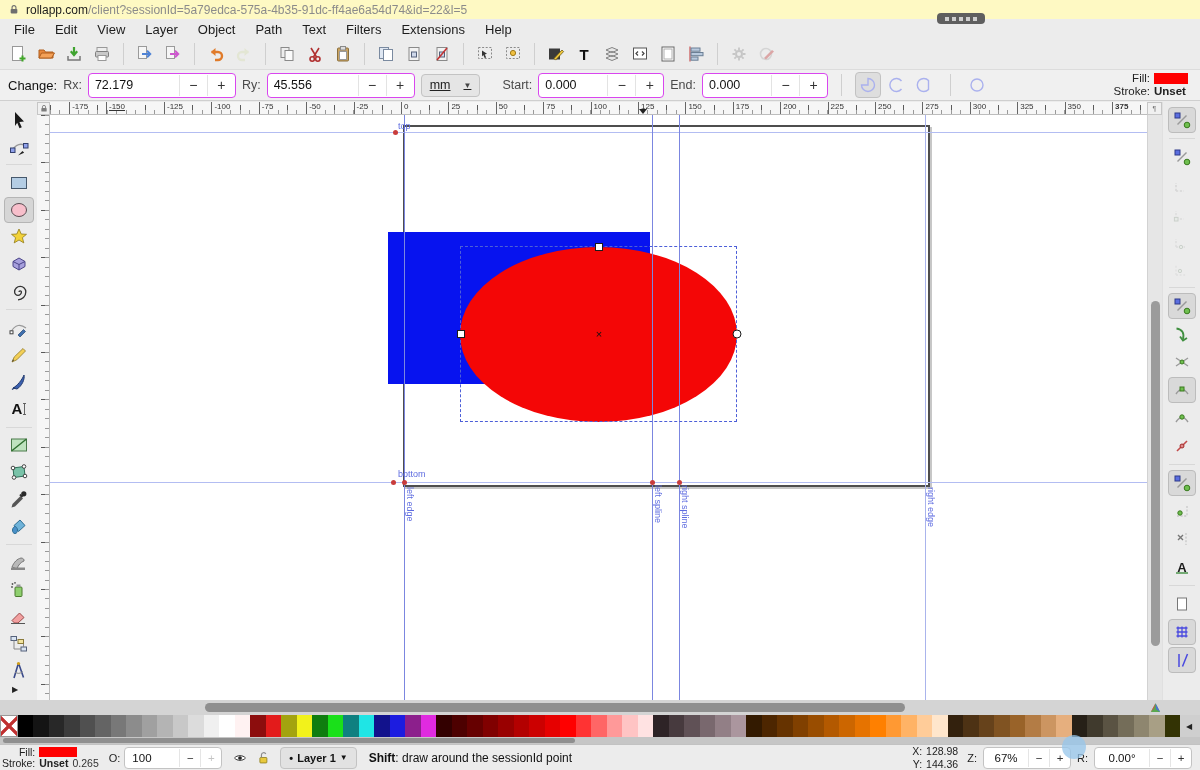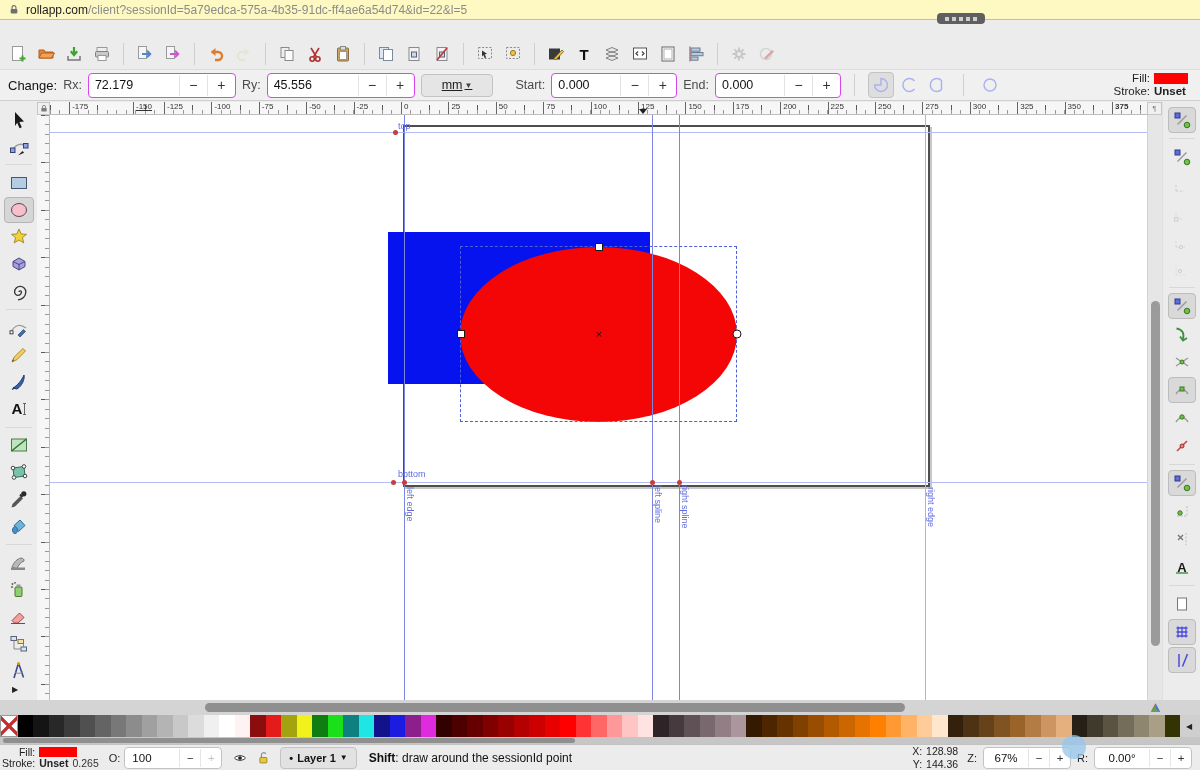--- a/index.html
+++ b/index.html
@@ -21,21 +21,21 @@
   .cbtn.disabled{opacity:.45;}
   .vsep{width:1px;height:22px;background:#cfcfcf;margin:0 7px;}
   
   #tool-options{position:absolute;left:0;top:70px;width:1200px;height:31px;background:#f0f0f0;border-bottom:1px solid #cfcfcf;display:flex;align-items:center;padding-left:8px;box-sizing:border-box;gap:6px;}
   #tool-options .bold-label{font-size:13px;font-weight:normal;color:#111;}
   #tool-options .lbl{font-size:12.5px;color:#4a4a4a;}
   .spin{display:flex;align-items:center;background:#fff;border:1px solid #d946ef;border-radius:4px;height:23px;overflow:hidden;}
   .spin input{border:none;outline:none;font-size:12.5px;color:#111;padding:0 6px;width:78px;font-family:"Liberation Sans",sans-serif;background:transparent;}
   .spin input.narrow{width:56px;}
   .spin .sbtn{width:27px;text-align:center;font-size:14px;color:#333;border-left:1px solid #e3e3e3;line-height:21px;}
-  .dd{background:#e5e5e5;border:1px solid #c3c3c3;border-radius:4px;height:21px;display:flex;align-items:center;padding:0 20px;font-size:12.5px;color:#222;gap:2px;text-decoration:underline;}
+  .dd{background:#e5e5e5;border:1px solid #c3c3c3;border-radius:4px;height:21px;display:flex;align-items:center;padding:0 8px;font-size:12.5px;color:#222;gap:13px;text-decoration:underline;}
   .dd .car{font-size:8px;color:#444;}
   .arcbtn{width:26px;height:26px;border-radius:4px;display:flex;align-items:center;justify-content:center;}
   .arcbtn.pressed{background:#dedede;border:1px solid #c2c2c2;box-sizing:border-box;}
   #to-indicator{margin-left:auto;margin-right:10px;font-size:11.5px;color:#222;line-height:13px;}
   #to-indicator table{border-collapse:collapse;}
   #to-indicator td{padding:0 2px;text-align:right;}
   #to-fill-swatch{display:inline-block;width:34px;height:11px;background:#ff0000;vertical-align:middle;}
   
   #workspace{position:absolute;left:0;top:101px;width:1200px;height:599px;background:#ececec;}
   #toolbox{position:absolute;left:0;top:1px;width:37px;height:598px;background:#ececec;display:flex;flex-direction:column;align-items:center;padding-top:4px;box-sizing:border-box;}
@@ -126,20 +126,32 @@
       <span class="rest">/client?sessionId=5a79edca-575a-4b35-91dc-ff4ae6a54d74&amp;id=22&amp;l=5</span>
   </div>
   <div id="window-pill">
       <i></i>
       <i></i>
       <i></i>
       <i></i>
       <i></i>
     </div>
 
+  <div id="menu-bar">
+      <div class="menu-item">File</div>
+      <div class="menu-item">Edit</div>
+      <div class="menu-item">View</div>
+      <div class="menu-item">Layer</div>
+      <div class="menu-item">Object</div>
+      <div class="menu-item">Path</div>
+      <div class="menu-item">Text</div>
+      <div class="menu-item">Filters</div>
+      <div class="menu-item">Extensions</div>
+      <div class="menu-item">Help</div>
+    </div>
 
   <div id="command-bar">
       <div class="cbtn">
         <span>
           <svg width="18" height="18" viewBox="0 0 18 18">
             <rect x="3.5" y="1.5" width="10" height="14" fill="#fff" stroke="#999"></rect>
             <path d="M10.5 13.5h6M13.5 10.5v6" stroke="#41a629" stroke-width="2"></path>
           </svg>
         </span>
       </div>
@@ -601,21 +613,21 @@
     <div id="ruler-corner">
       <svg width="8" height="9" viewBox="0 0 18 18">
           <rect x="3" y="8" width="12" height="8" rx="1.5" fill="#7d7d7d"></rect>
           <path d="M5.5 8V5.5a3.5 3.5 0 0 1 7 0V8" fill="none" stroke="#7d7d7d" stroke-width="2"></path>
         </svg>
     </div>
 
     <div id="h-ruler">
       <span id="ruler-marker"></span>
     <span class="rlabel" style="left: 19.2px;">-175</span>
-        <span class="rlabel" style="left: 83px; text-decoration: underline;">-150</span>
+        <span class="rlabel" style="left: 56px; text-decoration: underline;">-150</span>
         <span class="rlabel" style="left: 114px;">-125</span>
         <span class="rlabel" style="left: 161.4px;">-100</span>
         <span class="rlabel" style="left: 208.8px;">-75</span>
         <span class="rlabel" style="left: 256.2px;">-50</span>
         <span class="rlabel" style="left: 303.6px;">-25</span>
         <span class="rlabel" style="left: 351px;">0</span>
         <span class="rlabel" style="left: 398.4px;">25</span>
         <span class="rlabel" style="left: 445.8px;">50</span>
         <span class="rlabel" style="left: 493.2px;">75</span>
         <span class="rlabel" style="left: 540.6px;">100</span>

